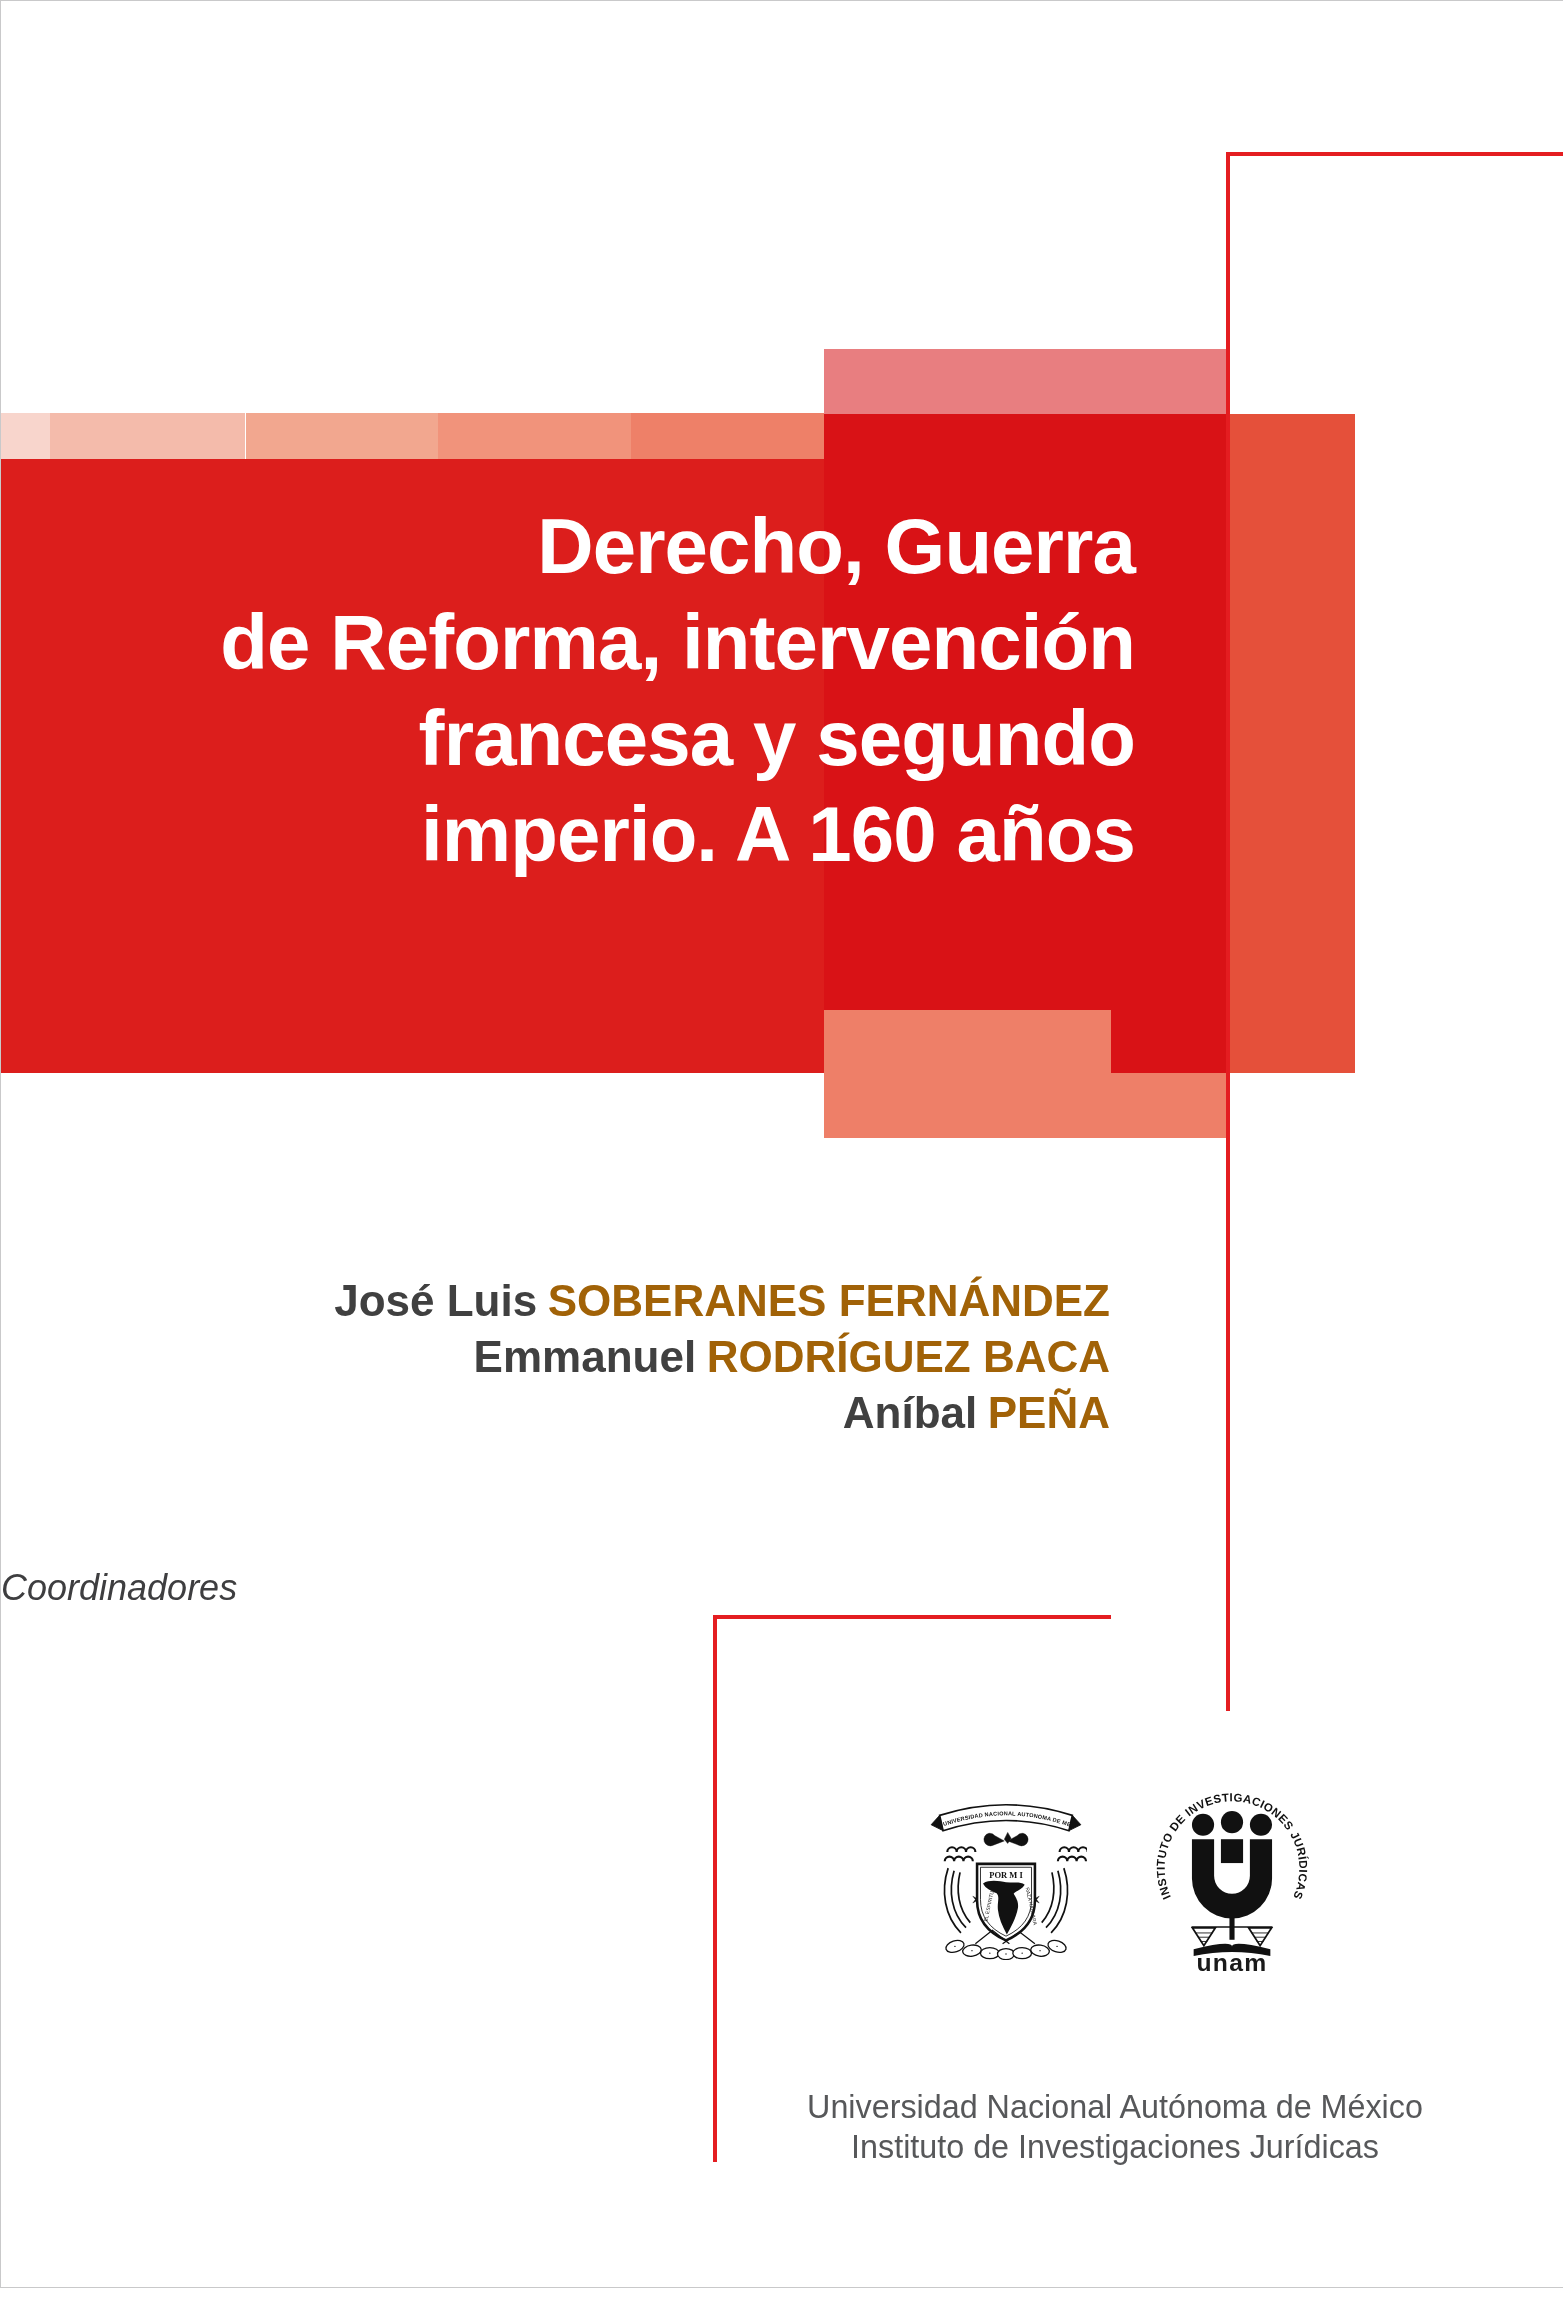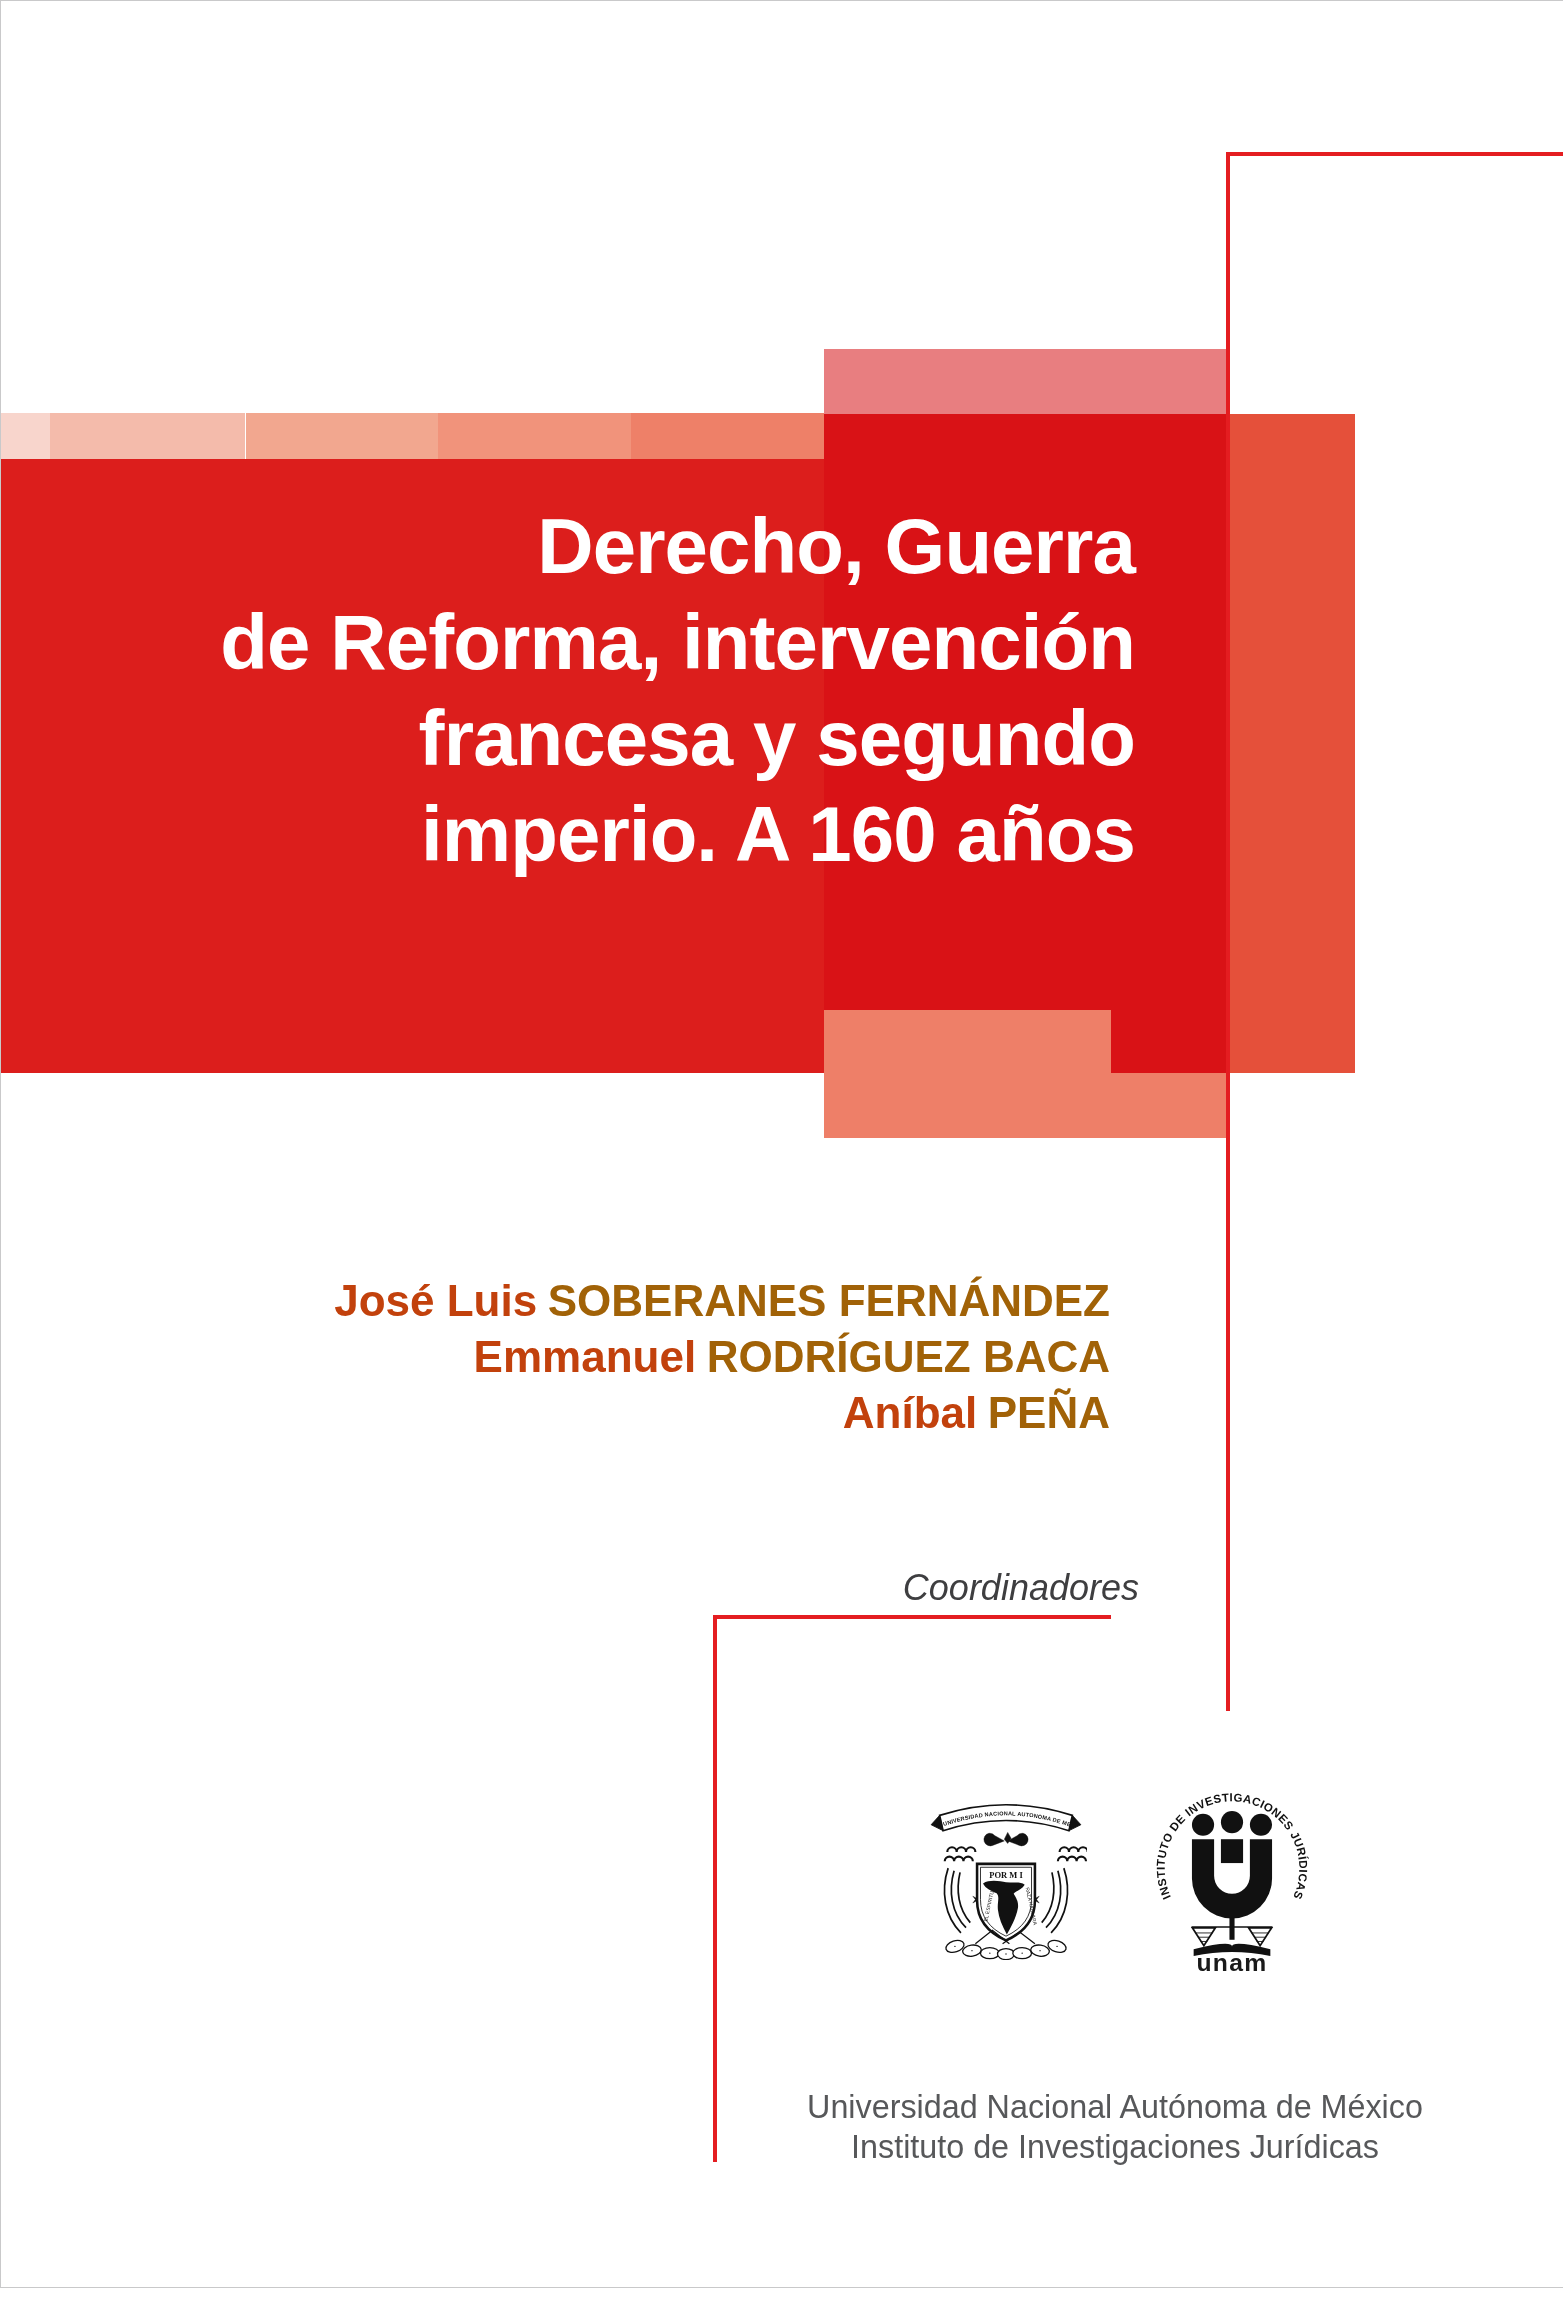--- a/index.html
+++ b/index.html
@@ -35,26 +35,26 @@
     left:0;top:458px;width:1134px;padding-top:39px;z-index:20;
     text-align:right;color:#ffffff;font-weight:bold;
     font-size:78px;line-height:96px;letter-spacing:-0.9px;
   }
 
   
   .authors-block{
     left:0;top:1272px;width:1109px;z-index:20;text-align:right;
     font-size:44px;line-height:56px;
   }
-  .author-given{color:#c2410c;font-weight:bold;margin-right:0.24em;}
+  .author-given{color:#404040;font-weight:bold;margin-right:0.24em;}
   .author-surname{color:#a16207;font-weight:bold;}
 
   .coordinators{
-    left:0;top:1565px;width:1110px;z-index:20;text-align:right;
-    font-style:italic;color:#3E3E40;font-size:36px;line-height:43px;padding-left:28px;
+    left:0;top:1565px;width:1110px;z-index:20;
+    font-style:italic;color:#3E3E40;font-size:36px;line-height:43px;
   }
 
   
   .unam-crest{left:924px;top:1788px;width:162px;height:171px;z-index:20;}
   .iij-logo{left:1150px;top:1776px;width:162px;height:196px;z-index:20;}
 
   
   .publisher-block{
     left:773px;top:2085px;width:682px;z-index:20;text-align:center;
     color:#57585A;font-size:34px;line-height:40px;

